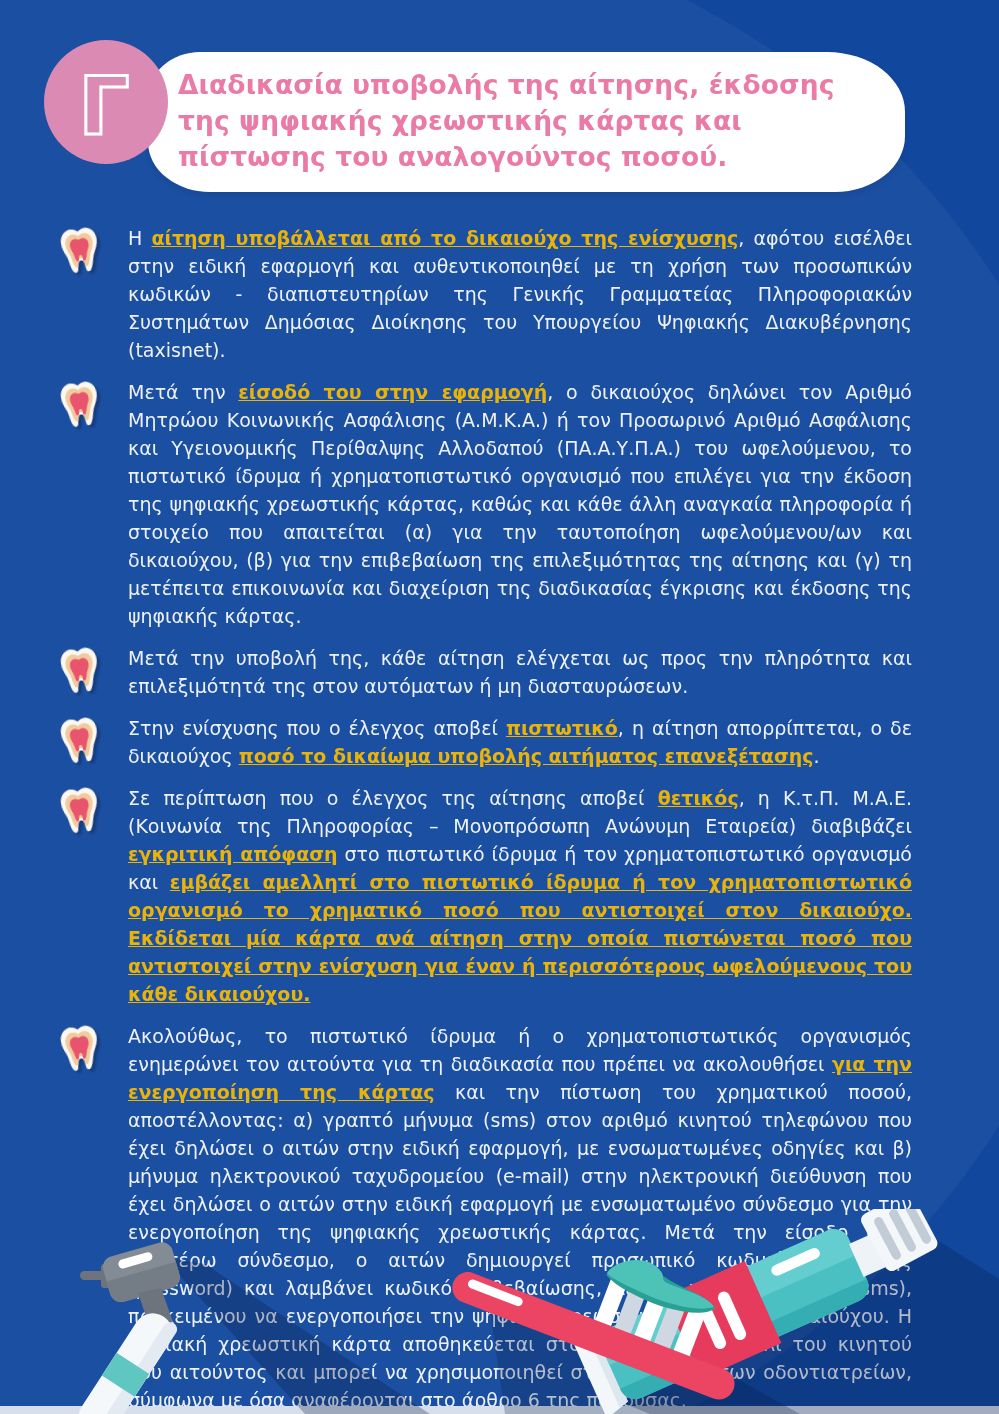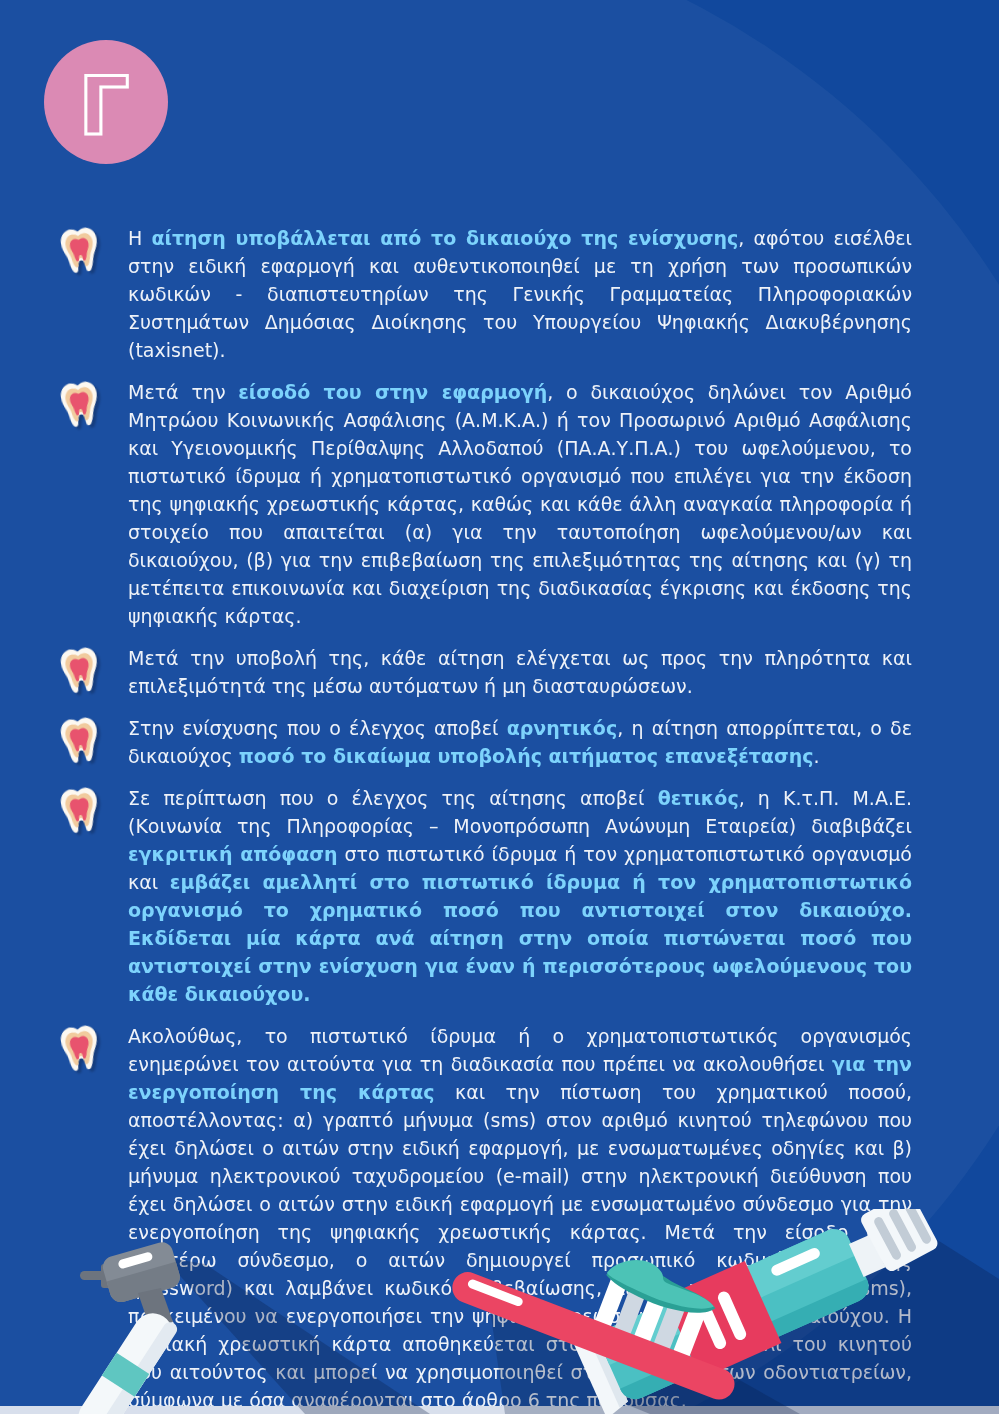--- a/index.html
+++ b/index.html
@@ -46,21 +46,21 @@
     transform:rotate(-7deg);
     filter:drop-shadow(3px 3px 1px rgba(8,25,60,0.35));
   }
   .bullet p {
     margin:0 0 0 28px;
     color:#eef2f8;
     font-size:19px; line-height:28px;
     text-align:justify;
     hyphens:none;
   }
-  .bullet p strong { color:#7dd3fc; font-weight:bold; }
+  .bullet p strong { color:#eab308; font-weight:bold;text-decoration:underline; }
   
   .footer-art { position:absolute; left:0; top:1209px; width:999px; height:205px; }
   .hidden-defs { position:absolute; width:0; height:0; overflow:hidden; }
 </style>
 </head>
 <body>
 
 <div class="page">
 
   <div class="swoosh"></div>
@@ -68,20 +68,23 @@
   <svg class="hidden-defs" aria-hidden="true">
     <defs>
       <g id="tooth-shape">
         <path fill="#fcf8f1" d="M20,4.5 C17.2,2 13.5,1 10,2 C5,3.5 2,8.5 2,14 C2,19.5 4.2,23.5 6.2,28 C8.2,32.5 8.4,39.5 11,43.5 C12.8,46.3 15.6,45.6 16.1,42 C16.6,38.5 16.8,33.5 20,33.5 C23.2,33.5 23.4,38.5 23.9,42 C24.4,45.6 27.2,46.3 29,43.5 C31.6,39.5 31.8,32.5 33.8,28 C35.8,23.5 38,19.5 38,14 C38,8.5 35,3.5 30,2 C26.5,1 22.8,2 20,4.5 Z"></path>
         <path fill="#f1cb9e" transform="translate(20,23) scale(0.76) translate(-20,-23)" d="M20,4.5 C17.2,2 13.5,1 10,2 C5,3.5 2,8.5 2,14 C2,19.5 4.2,23.5 6.2,28 C8.2,32.5 8.4,39.5 11,43.5 C12.8,46.3 15.6,45.6 16.1,42 C16.6,38.5 16.8,33.5 20,33.5 C23.2,33.5 23.4,38.5 23.9,42 C24.4,45.6 27.2,46.3 29,43.5 C31.6,39.5 31.8,32.5 33.8,28 C35.8,23.5 38,19.5 38,14 C38,8.5 35,3.5 30,2 C26.5,1 22.8,2 20,4.5 Z"></path>
         <path fill="#e8536e" transform="translate(20,22) scale(0.52) translate(-20,-22)" d="M20,4.5 C17.2,2 13.5,1 10,2 C5,3.5 2,8.5 2,14 C2,19.5 4.2,23.5 6.2,28 C8.2,32.5 8.4,39.5 11,43.5 C12.8,46.3 15.6,45.6 16.1,42 C16.6,38.5 16.8,33.5 20,33.5 C23.2,33.5 23.4,38.5 23.9,42 C24.4,45.6 27.2,46.3 29,43.5 C31.6,39.5 31.8,32.5 33.8,28 C35.8,23.5 38,19.5 38,14 C38,8.5 35,3.5 30,2 C26.5,1 22.8,2 20,4.5 Z"></path>
       </g>
     </defs>
   </svg>
 
+  <div class="title-blob">
+    <h1>Διαδικασία υποβολής της αίτησης, έκδοσης της ψηφιακής χρεωστικής κάρτας και πίστωσης του αναλογούντος ποσού.</h1>
+  </div>
   <div class="badge">
     <svg viewBox="0 0 124 124" width="124" height="124">
       <circle cx="62" cy="62" r="62" fill="#db8ab4"></circle>
       <text x="60" y="94" text-anchor="middle" font-size="80" font-weight="bold" font-family="DejaVu Sans, Liberation Sans, sans-serif" fill="none" stroke="#ffffff" stroke-width="3">Γ</text>
     </svg>
   </div>
 
   <div class="bullets">
     <div class="bullet">
       <div class="tooth-wrap">
@@ -100,30 +103,30 @@
       </div>
       <p><span>Μετά την </span><strong>είσοδό του στην εφαρμογή</strong><span>, ο δικαιούχος δηλώνει τον Αριθμό Μητρώου Κοινωνικής Ασφάλισης (Α.Μ.Κ.Α.) ή τον Προσωρινό Αριθμό Ασφάλισης και Υγειονομικής Περίθαλψης Αλλοδαπού (ΠΑ.Α.Υ.Π.Α.) του ωφελούμενου, το πιστωτικό ίδρυμα ή χρηματοπιστωτικό οργανισμό που επιλέγει για την έκδοση της ψηφιακής χρεωστικής κάρτας, καθώς και κάθε άλλη αναγκαία πληροφορία ή στοιχείο που απαιτείται (α) για την ταυτοποίηση ωφελούμενου/ων και δικαιούχου, (β) για την επιβεβαίωση της επιλεξιμότητας της αίτησης και (γ) τη μετέπειτα επικοινωνία και διαχείριση της διαδικασίας έγκρισης και έκδοσης της ψηφιακής κάρτας.</span></p>
     </div>
 
     <div class="bullet">
       <div class="tooth-wrap">
         <svg viewBox="0 0 40 48">
             <use href="#tooth-shape"></use>
           </svg>
       </div>
-      <p><span>Μετά την υποβολή της, κάθε αίτηση ελέγχεται ως προς την πληρότητα και επιλεξιμότητά της μέσω αυτόματων ή μη διασταυρώσεων.</span></p>
-    </div>
-
-    <div class="bullet">
-      <div class="tooth-wrap">
-        <svg viewBox="0 0 40 48">
-            <use href="#tooth-shape"></use>
-          </svg>
-      </div>
-      <p><span>Στην ενίσχυσης που ο έλεγχος αποβεί </span><strong>αρνητικός</strong><span>, η αίτηση απορρίπτεται, ο δε δικαιούχος </span><strong>ποσό το δικαίωμα υποβολής αιτήματος επανεξέτασης</strong><span>.</span></p>
+      <p><span>Μετά την υποβολή της, κάθε αίτηση ελέγχεται ως προς την πληρότητα και επιλεξιμότητά της στον αυτόματων ή μη διασταυρώσεων.</span></p>
+    </div>
+
+    <div class="bullet">
+      <div class="tooth-wrap">
+        <svg viewBox="0 0 40 48">
+            <use href="#tooth-shape"></use>
+          </svg>
+      </div>
+      <p><span>Στην ενίσχυσης που ο έλεγχος αποβεί </span><strong>πιστωτικό</strong><span>, η αίτηση απορρίπτεται, ο δε δικαιούχος </span><strong>ποσό το δικαίωμα υποβολής αιτήματος επανεξέτασης</strong><span>.</span></p>
     </div>
 
     <div class="bullet">
       <div class="tooth-wrap">
         <svg viewBox="0 0 40 48">
             <use href="#tooth-shape"></use>
           </svg>
       </div>
       <p><span>Σε περίπτωση που ο έλεγχος της αίτησης αποβεί </span><strong>θετικός</strong><span>, η Κ.τ.Π. Μ.Α.Ε. (Κοινωνία της Πληροφορίας – Μονοπρόσωπη Ανώνυμη Εταιρεία) διαβιβάζει </span><strong>εγκριτική απόφαση</strong><span> στο πιστωτικό ίδρυμα ή τον χρηματοπιστωτικό οργανισμό και </span><strong>εμβάζει αμελλητί στο πιστωτικό ίδρυμα ή τον χρηματοπιστωτικό οργανισμό το χρηματικό ποσό που αντιστοιχεί στον δικαιούχο. Εκδίδεται μία κάρτα ανά αίτηση στην οποία πιστώνεται ποσό που αντιστοιχεί στην ενίσχυση για έναν ή περισσότερους ωφελούμενους του κάθε δικαιούχου.</strong></p>
     </div>

